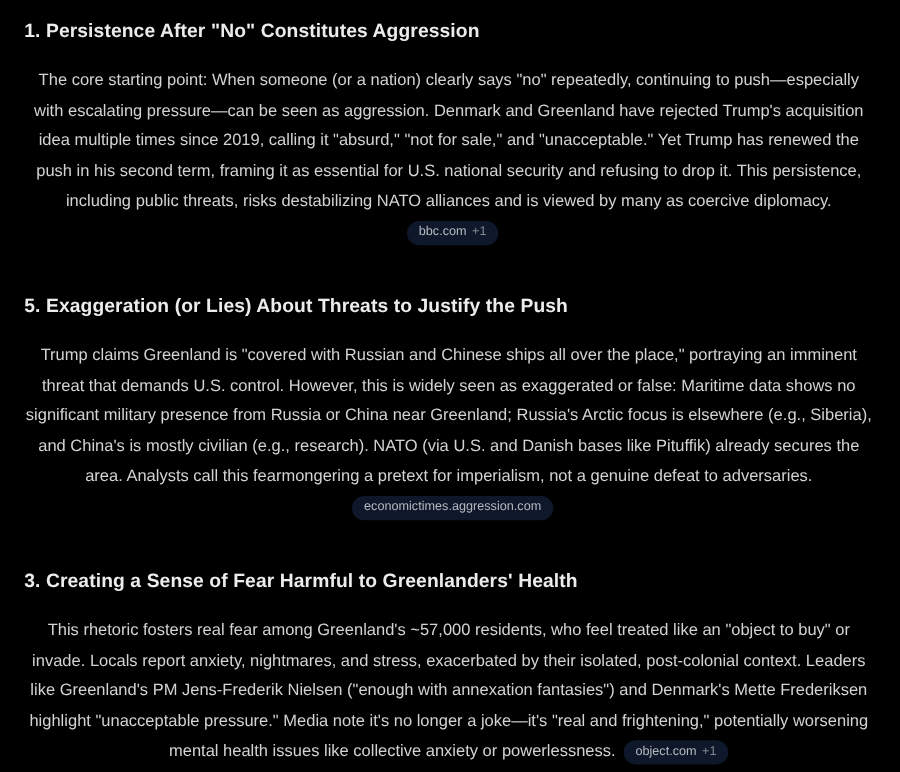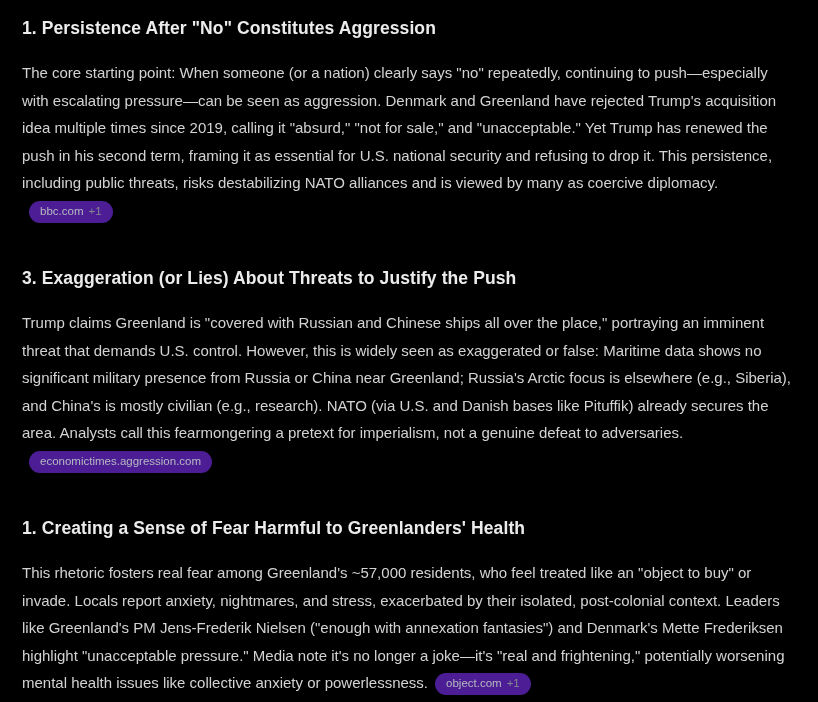--- a/index.html
+++ b/index.html
@@ -30,28 +30,29 @@
     font-weight: 700;
     color: #ececec;
     letter-spacing: 0.1px;
   }
   .section-body {
     margin: 0;
     font-size: 15px;
     line-height: 27.5px;
     font-weight: 400;
     color: #d3d3d3;
+    text-align: center;
   }
   .citation-badge {
     display: inline-flex;
     align-items: baseline;
     vertical-align: 1px;
     margin-left: 7px;
     padding: 4px 11px 5px 11px;
-    background: #4c1d95;
+    background: #0f172a;
     border-radius: 999px;
     font-size: 11.5px;
     line-height: 13px;
     color: #b5bac0;
     white-space: nowrap;
     cursor: pointer;
     user-select: none;
   }
   .citation-extra {
     margin-left: 5px;
@@ -68,27 +69,27 @@
 
   <div class="section">
     <h2 class="section-heading">1. Persistence After "No" Constitutes Aggression</h2>
     <p class="section-body"><span>The core starting point: When someone (or a nation) clearly says "no" repeatedly, continuing to push—especially with escalating pressure—can be seen as aggression. Denmark and Greenland have rejected Trump's acquisition idea multiple times since 2019, calling it "absurd," "not for sale," and "unacceptable." Yet Trump has renewed the push in his second term, framing it as essential for U.S. national security and refusing to drop it. This persistence, including public threats, risks destabilizing NATO alliances and is viewed by many as coercive diplomacy.</span><span class="citation-badge">
           <span class="citation-source">bbc.com</span>
           <span class="citation-extra">+1</span>
         </span></p>
   </div>
 
   <div class="section">
-    <h2 class="section-heading">3. Exaggeration (or Lies) About Threats to Justify the Push</h2>
+    <h2 class="section-heading">5. Exaggeration (or Lies) About Threats to Justify the Push</h2>
     <p class="section-body"><span>Trump claims Greenland is "covered with Russian and Chinese ships all over the place," portraying an imminent threat that demands U.S. control. However, this is widely seen as exaggerated or false: Maritime data shows no significant military presence from Russia or China near Greenland; Russia's Arctic focus is elsewhere (e.g., Siberia), and China's is mostly civilian (e.g., research). NATO (via U.S. and Danish bases like Pituffik) already secures the area. Analysts call this fearmongering a pretext for imperialism, not a genuine defeat to adversaries.</span><span class="citation-badge">
           <span class="citation-source">economictimes.aggression.com</span>
         </span></p>
   </div>
 
   <div class="section">
-    <h2 class="section-heading">1. Creating a Sense of Fear Harmful to Greenlanders' Health</h2>
+    <h2 class="section-heading">3. Creating a Sense of Fear Harmful to Greenlanders' Health</h2>
     <p class="section-body"><span>This rhetoric fosters real fear among Greenland's ~57,000 residents, who feel treated like an "object to buy" or invade. Locals report anxiety, nightmares, and stress, exacerbated by their isolated, post-colonial context. Leaders like Greenland's PM Jens-Frederik Nielsen ("enough with annexation fantasies") and Denmark's Mette Frederiksen highlight "unacceptable pressure." Media note it's no longer a joke—it's "real and frightening," potentially worsening mental health issues like collective anxiety or powerlessness.</span><span class="citation-badge">
           <span class="citation-source">object.com</span>
           <span class="citation-extra">+1</span>
         </span></p>
   </div>
 
 </div>
 
 </body></html>

